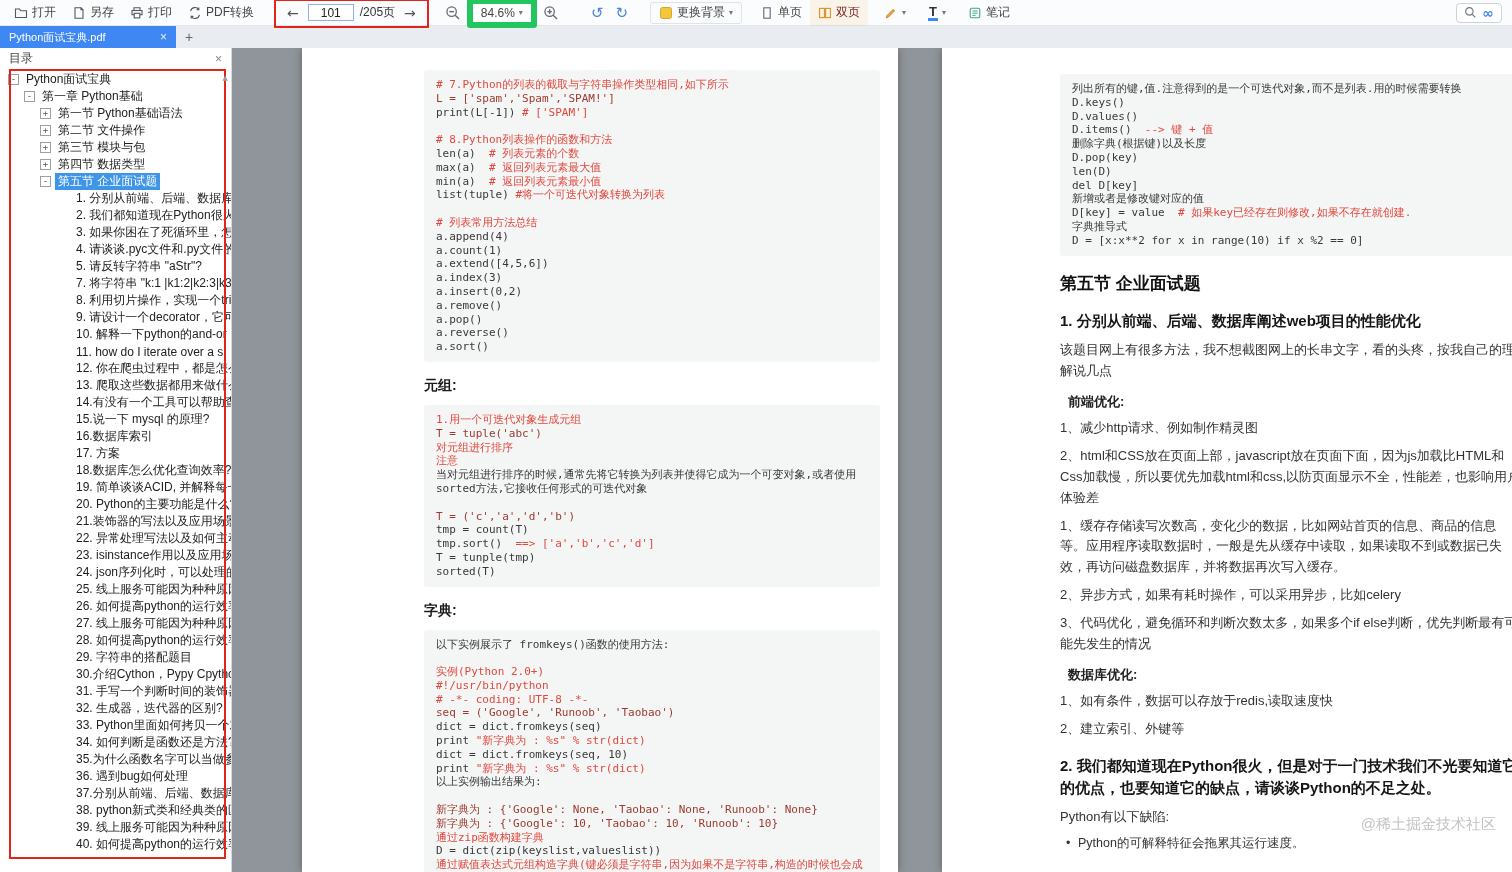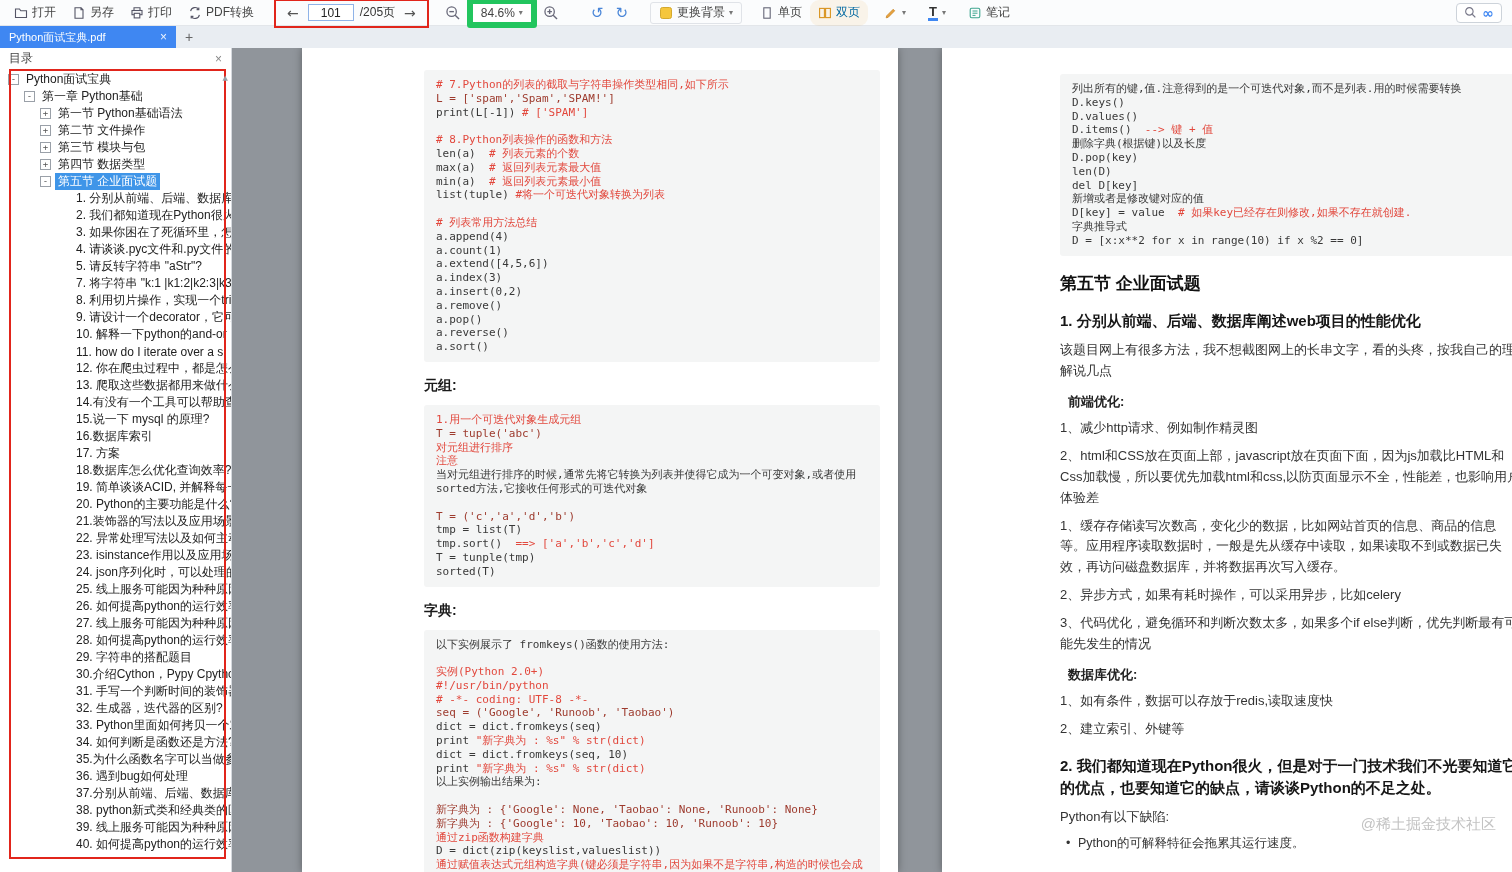--- a/index.html
+++ b/index.html
@@ -18,21 +18,21 @@
   .nav-arrow { font-size:14px; color:#555; padding:0 3px; }
   .page-input { width:46px; height:17px; border:1px solid #8fb3e8; font-size:12px; text-align:center; color:#222; background:#fff;}
   .page-total { font-size:12px; color:#333; }
   .zoom-group { display:flex; align-items:center; gap:6px; margin-left:14px; }
   .zoom-select { display:flex; align-items:center; gap:4px; border:6px solid #22c55e; border-radius:3px; padding:2px 8px; background:#fff;}
   .caret { font-size:8px; color:#777; }
   .glyph-btn { font-size:15px; color:#4a86d8; padding:0 6px; }
   .undo { margin-left:26px; }
   .bg-btn { margin-left:16px; border:1px solid #e0e3e8; border-radius:3px; height:22px;}
   .pageview-btn { margin-left:10px; }
-  .active-orange { color:#0369a1; background:rgba(233,166,56,.10); border-radius:9px;}
+  .active-orange { color:#7f1d1d; background:rgba(233,166,56,.10); border-radius:0;}
   .pen-btn { margin-left:8px; }
   .t-tool { margin-left:6px; }
   .t-letter { font-weight:bold; font-size:13px; color:#333; border-bottom:3px solid #3f87f2; line-height:13px; padding:0 1px;}
   .note-btn { margin-left:6px; }
   .tb-right { margin-left:auto; display:flex; align-items:center; gap:6px; padding-right:4px;}
   .reader-box { display:flex; align-items:center; gap:5px; border:1px solid #cdd3da; border-radius:4px; background:#fff; padding:1px 7px; height:20px;}
   .infinity { color:#3f87f2; font-size:14px; font-weight:bold; }
 
   
   .tabbar { height:22px; background:#e9edf2; display:flex; align-items:stretch; }
@@ -478,21 +478,21 @@
         <div class="md-h">元组:</div>
         <div class="codeblock">
 
         <div class="codeline"><span class="t"></span><span class="c"></span><span class="m">1.用一个可迭代对象生成元组</span></div>
             <div class="codeline"><span class="t"></span><span class="c">T = tuple('abc')</span><span class="m"></span></div>
             <div class="codeline"><span class="t"></span><span class="c"></span><span class="m">对元组进行排序</span></div>
             <div class="codeline"><span class="t"></span><span class="c"></span><span class="m">注意</span></div>
             <div class="codeline"><span class="t">当对元组进行排序的时候,通常先将它转换为列表并使得它成为一个可变对象,或者使用sorted方法,它接收任何形式的可迭代对象</span><span class="c"></span><span class="m"></span></div>
             <div class="codeline"><span class="t"></span><span class="c"></span><span class="m"></span></div>
             <div class="codeline"><span class="t"></span><span class="c">T = ('c','a','d','b')</span><span class="m"></span></div>
-            <div class="codeline"><span class="t">tmp = list(T)</span><span class="c"></span><span class="m"></span></div>
+            <div class="codeline"><span class="t">tmp = count(T)</span><span class="c"></span><span class="m"></span></div>
             <div class="codeline"><span class="t">tmp.sort()  </span><span class="c"></span><span class="m">==&gt; ['a','b','c','d']</span></div>
             <div class="codeline"><span class="t">T = tunple(tmp)</span><span class="c"></span><span class="m"></span></div>
             <div class="codeline"><span class="t">sorted(T)</span><span class="c"></span><span class="m"></span></div>
           </div>
         <div class="md-h">字典:</div>
         <div class="codeblock">
 
         <div class="codeline"><span class="t">以下实例展示了 fromkeys()函数的使用方法:</span><span class="c"></span><span class="m"></span></div>
             <div class="codeline"><span class="t"></span><span class="c"></span><span class="m"></span></div>
             <div class="codeline"><span class="t"></span><span class="c"></span><span class="m">实例(Python 2.0+)</span></div>

